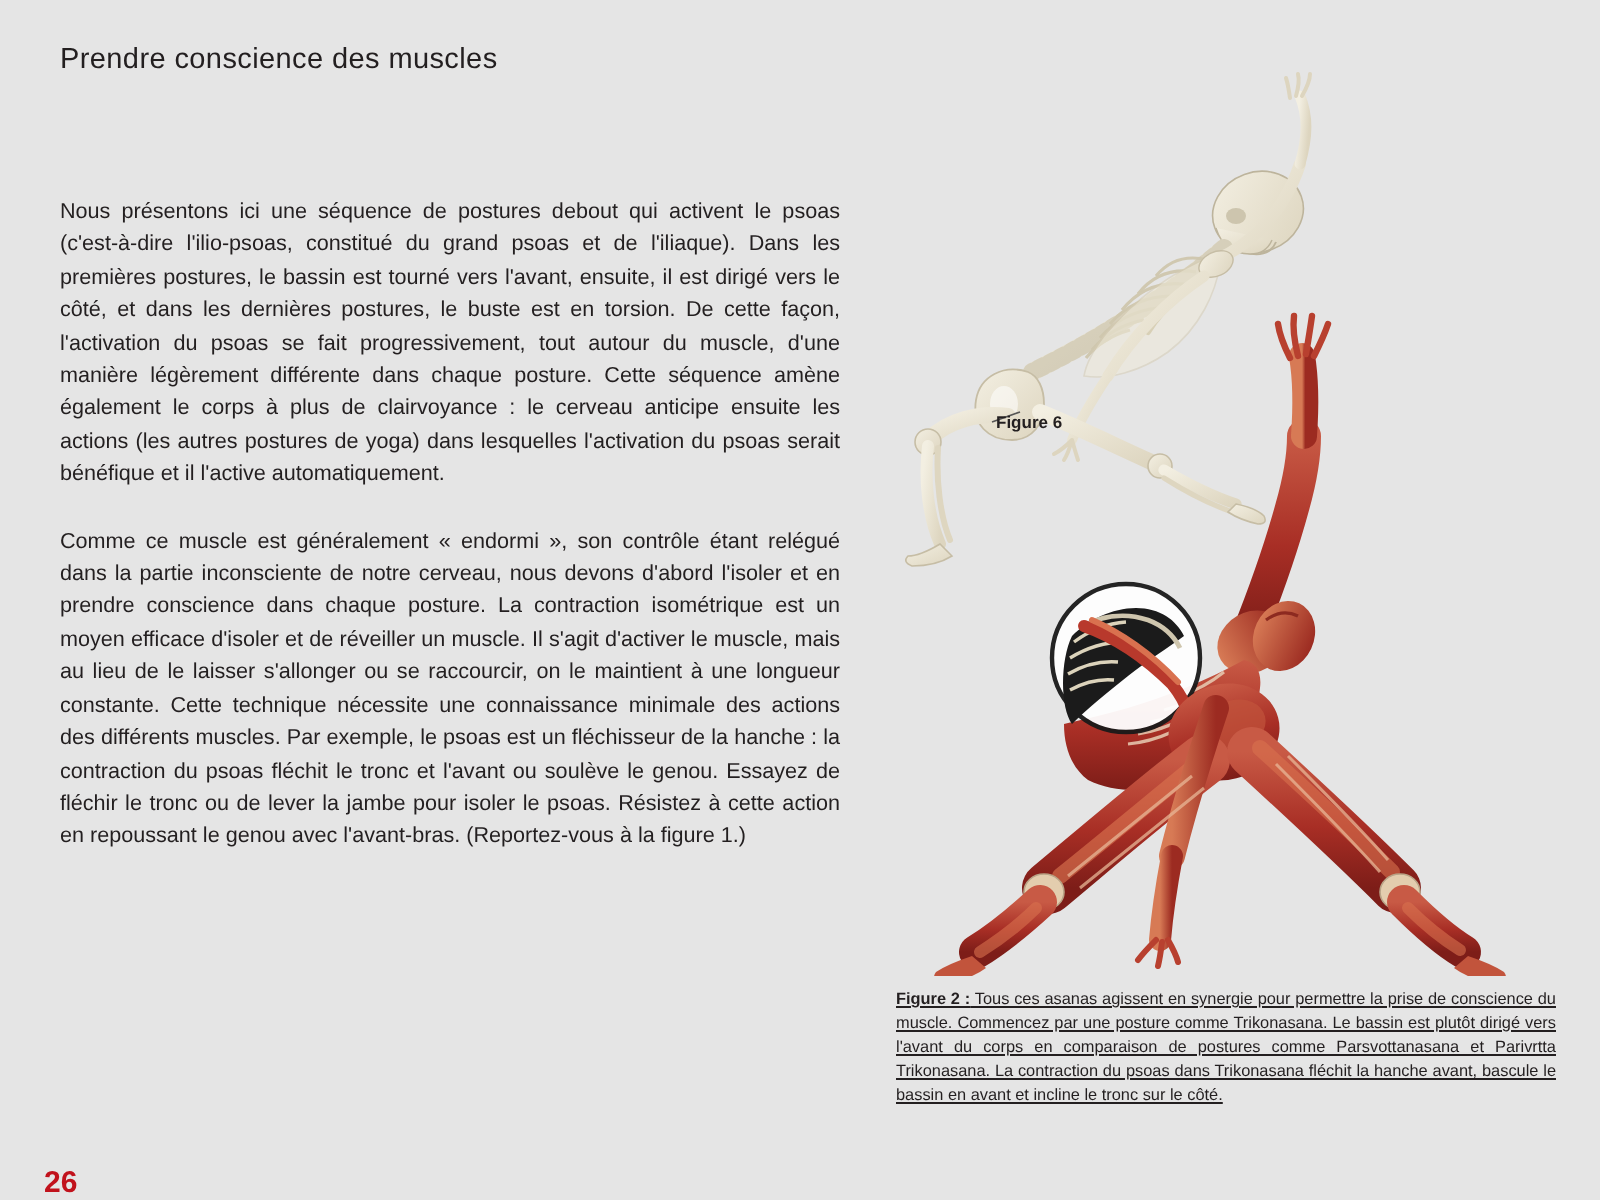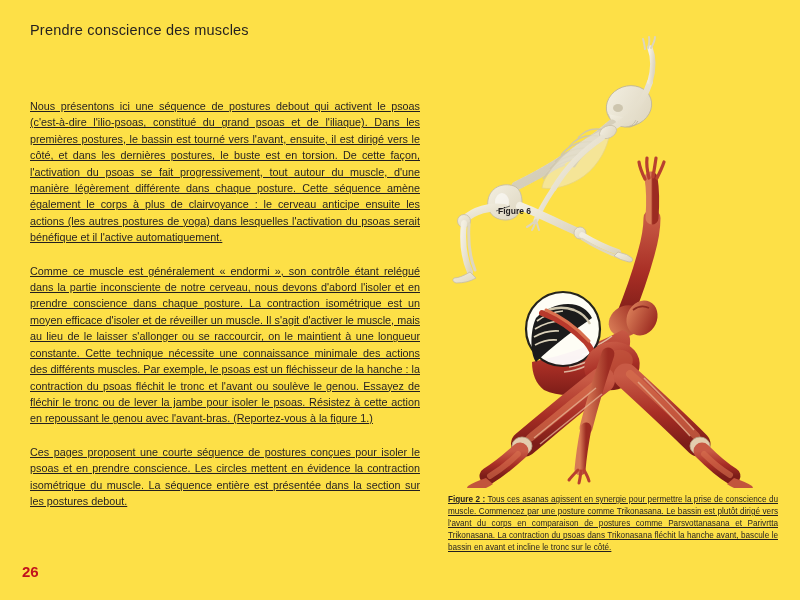--- a/index.html
+++ b/index.html
@@ -10,21 +10,21 @@
     width: 800px;
     height: 600px;
     background: #ffffff;
     font-family: "Liberation Sans", sans-serif;
     overflow: hidden;
   }
   .page {
     position: relative;
     width: 800px;
     height: 600px;
-    background: #fde047;
+    background: #e5e5e5;
     box-sizing: border-box;
   }
   .page-title {
     position: absolute;
     left: 30px;
     top: 22px;
     font-size: 14.5px;
     color: #231f20;
     letter-spacing: 0.2px;
   }
@@ -39,29 +39,28 @@
   }
   .body-col {
     position: absolute;
     left: 30px;
     top: 98px;
     width: 390px;
     font-size: 10.8px;
     line-height: 1.52;
     color: #231f20;
     text-align: justify;
-    text-decoration: underline;
   }
   .body-col p {
     margin: 0 0 17px 0;
   }
   .page-number {
     position: absolute;
     left: 22px;
-    bottom: 20px;
+    bottom: 0;
     font-size: 15px;
     font-weight: bold;
     color: #c1121c;
   }
   
   .art-col {
     position: absolute;
     left: 436px;
     top: 18px;
     width: 344px;
@@ -101,21 +100,20 @@
 <body>
 
 <div class="page">
 
   <div class="page-title">Prendre conscience des muscles</div>
 
 
   <div class="body-col">
     <p>Nous présentons ici une séquence de postures debout qui activent le psoas (c'est-à-dire l'ilio-psoas, constitué du grand psoas et de l'iliaque). Dans les premières postures, le bassin est tourné vers l'avant, ensuite, il est dirigé vers le côté, et dans les dernières postures, le buste est en torsion. De cette façon, l'activation du psoas se fait progressivement, tout autour du muscle, d'une manière légèrement différente dans chaque posture. Cette séquence amène également le corps à plus de clairvoyance : le cerveau anticipe ensuite les actions (les autres postures de yoga) dans lesquelles l'activation du psoas serait bénéfique et il l'active automatiquement.</p>
     <p>Comme ce muscle est généralement « endormi », son contrôle étant relégué dans la partie inconsciente de notre cerveau, nous devons d'abord l'isoler et en prendre conscience dans chaque posture. La contraction isométrique est un moyen efficace d'isoler et de réveiller un muscle. Il s'agit d'activer le muscle, mais au lieu de le laisser s'allonger ou se raccourcir, on le maintient à une longueur constante. Cette technique nécessite une connaissance minimale des actions des différents muscles. Par exemple, le psoas est un fléchisseur de la hanche : la contraction du psoas fléchit le tronc et l'avant ou soulève le genou. Essayez de fléchir le tronc ou de lever la jambe pour isoler le psoas. Résistez à cette action en repoussant le genou avec l'avant-bras. (Reportez-vous à la figure 1.)</p>
-    <p>Ces pages proposent une courte séquence de postures conçues pour isoler le psoas et en prendre conscience. Les circles mettent en évidence la contraction isométrique du muscle. La séquence entière est présentée dans la section sur les postures debout.</p>
   </div>
 
   <div class="page-number">26</div>
 
   <div class="art-col">
 
     <svg class="art-svg" width="344" height="470" viewBox="0 0 344 470">
       <defs>
         <linearGradient id="boneGrad" x1="0" y1="0" x2="1" y2="1">
           <stop offset="0%" stop-color="#f3efe2"></stop>

